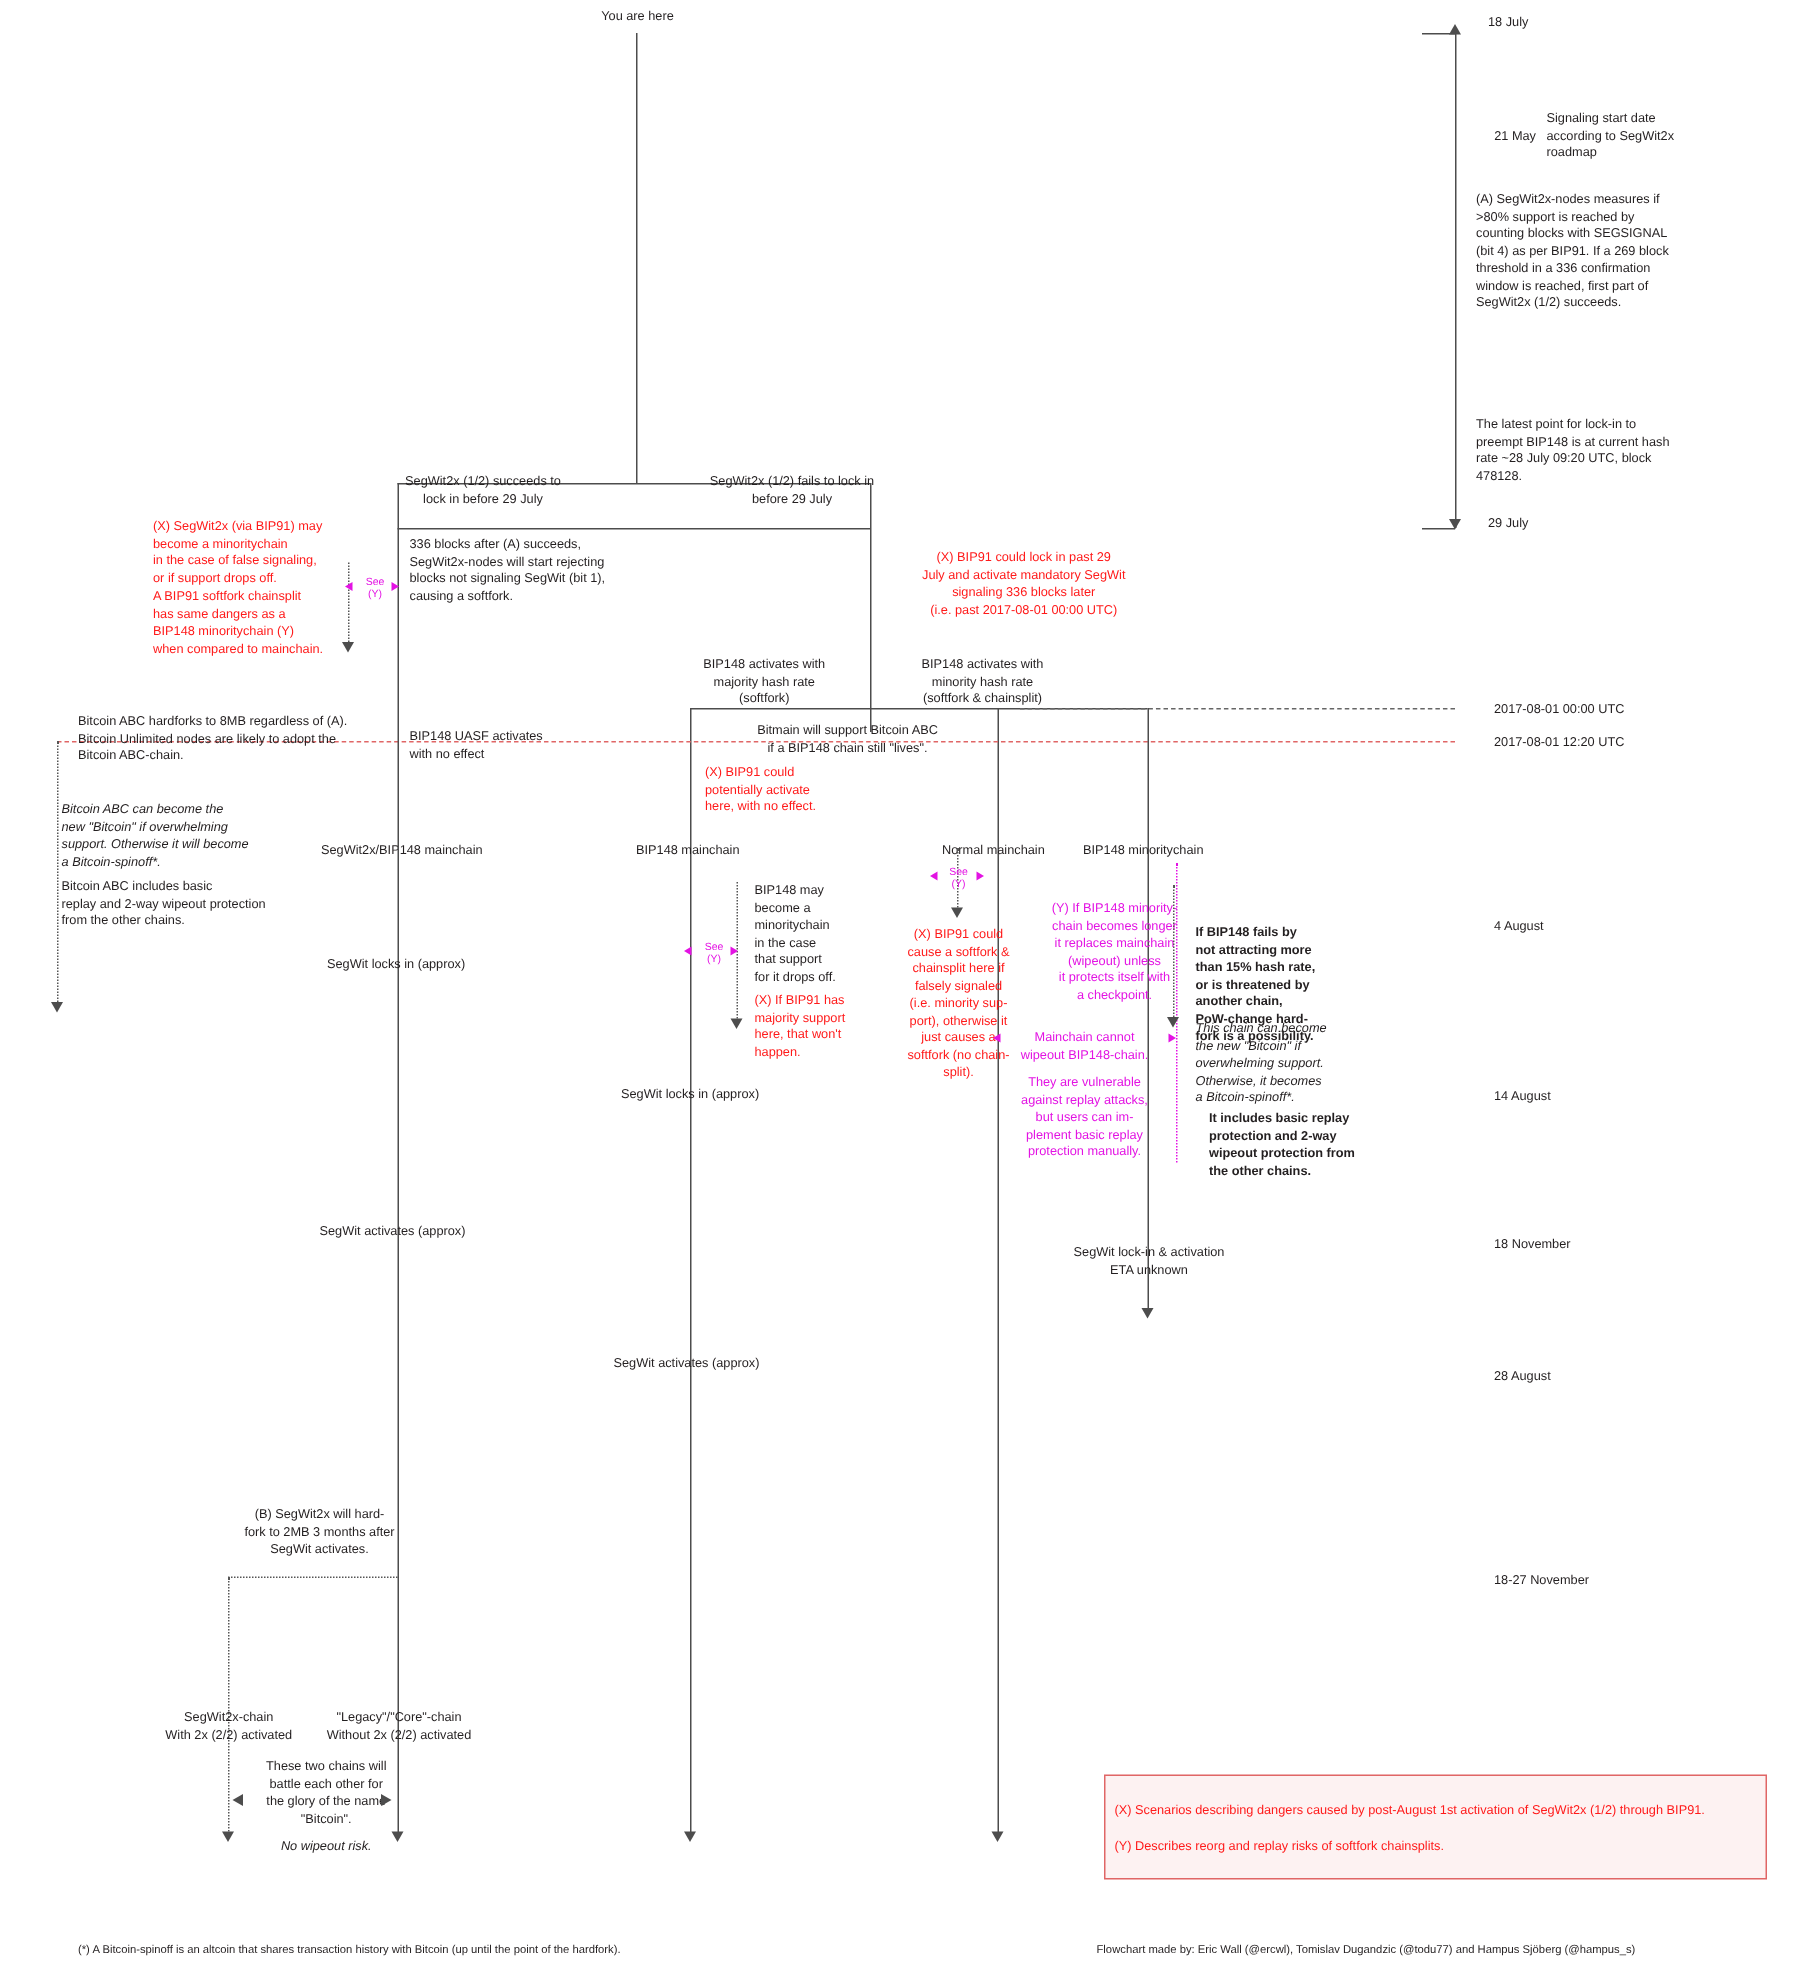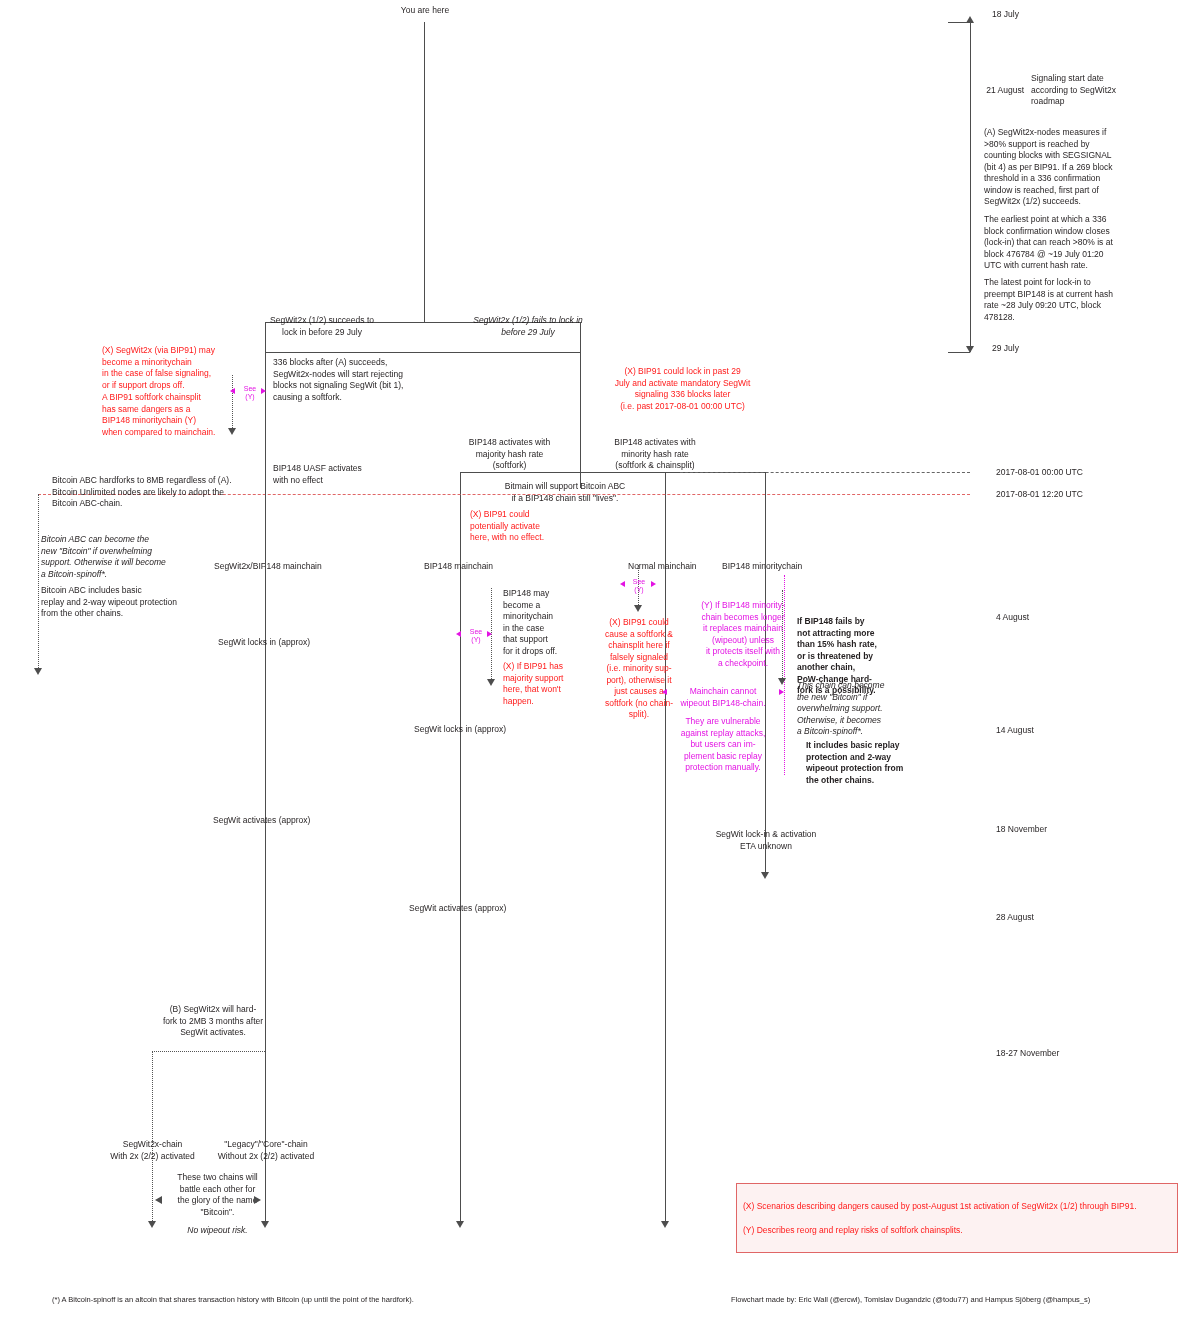--- a/index.html
+++ b/index.html
@@ -139,61 +139,56 @@
 
   <div class="vline" style="left:424px; top:22px; height:300px;"></div>
 
   <div class="vline" style="left:970px; top:22px; height:330px;"></div>
   <div class="arrow-up" style="left:966px; top:16px;"></div>
   <div class="arrow-down" style="left:966px; top:346px;"></div>
   <div class="hline" style="left:948px; top:22px; width:22px;"></div>
   <div class="hline" style="left:948px; top:352px; width:22px;"></div>
 
   <div class="t l" style="left:992px; top:9px; width:110px;">18 July</div>
-  <div class="t r" style="left:960px; top:85px; width:64px;">21 August</div>
+  <div class="t r" style="left:960px; top:85px; width:64px;">21 May</div>
   <div class="t l" style="left:1031px; top:73px; width:160px;">Signaling start date
 according to SegWit2x
 roadmap</div>
   <div class="t l" style="left:984px; top:127px; width:190px;">(A) SegWit2x-nodes measures if
 &gt;80% support is reached by
 counting blocks with SEGSIGNAL
 (bit 4) as per BIP91. If a 269 block
 threshold in a 336 confirmation
 window is reached, first part of
 SegWit2x (1/2) succeeds.</div>
-  <div class="t l" style="left:984px; top:214px; width:190px;">The earliest point at which a 336
-block confirmation window closes
-(lock-in) that can reach &gt;80% is at
-block 476784 @ ~19 July 01:20
-UTC with current hash rate.</div>
   <div class="t l" style="left:984px; top:277px; width:190px;">The latest point for lock-in to
 preempt BIP148 is at current hash
 rate ~28 July 09:20 UTC, block
 478128.</div>
   <div class="t l" style="left:992px; top:343px; width:110px;">29 July</div>
 
   <div class="hline" style="left:265px; top:322px; width:315px;"></div>
   <div class="t c" style="left:222px; top:315px; width:200px;">SegWit2x (1/2) succeeds to
 lock in before 29 July</div>
-  <div class="t c" style="left:428px; top:315px; width:200px;font-style:italic;">SegWit2x (1/2) fails to lock in
+  <div class="t c" style="left:428px; top:315px; width:200px;">SegWit2x (1/2) fails to lock in
 before 29 July</div>
 
   <div class="vline" style="left:265px; top:322px; height:30px;"></div>
 
   <div class="vline" style="left:580px; top:322px; height:30px;"></div>
 
   <div class="hline" style="left:265px; top:352px; width:315px;"></div>
   <div class="vline" style="left:265px; top:352px; height:136px;"></div>
   <div class="vline" style="left:580px; top:352px; height:136px;"></div>
 
   <div class="t l" style="left:273px; top:357px; width:215px;">336 blocks after (A) succeeds,
 SegWit2x-nodes will start rejecting
 blocks not signaling SegWit (bit 1),
 causing a softfork.</div>
-  <div class="t l" style="left:273px; top:463px; width:160px;">BIP148 UASF activates
+  <div class="t l" style="left:273px; top:485px; width:160px;">BIP148 UASF activates
 with no effect</div>
 
   <div class="t l red" style="left:102px; top:345px; width:180px;">(X) SegWit2x (via BIP91) may
 become a minoritychain
 in the case of false signaling,
 or if support drops off.</div>
   <div class="t l red" style="left:102px; top:392px; width:180px;">A BIP91 softfork chainsplit
 has same dangers as a
 BIP148 minoritychain (Y)
 when compared to mainchain.</div>

